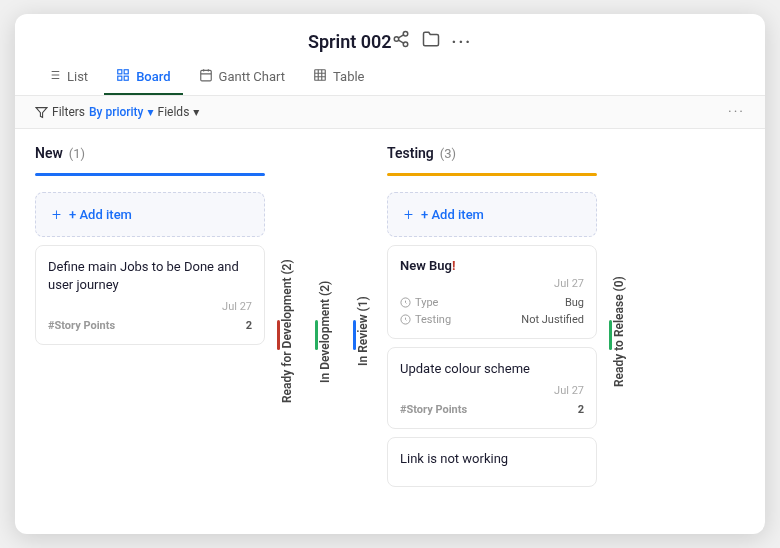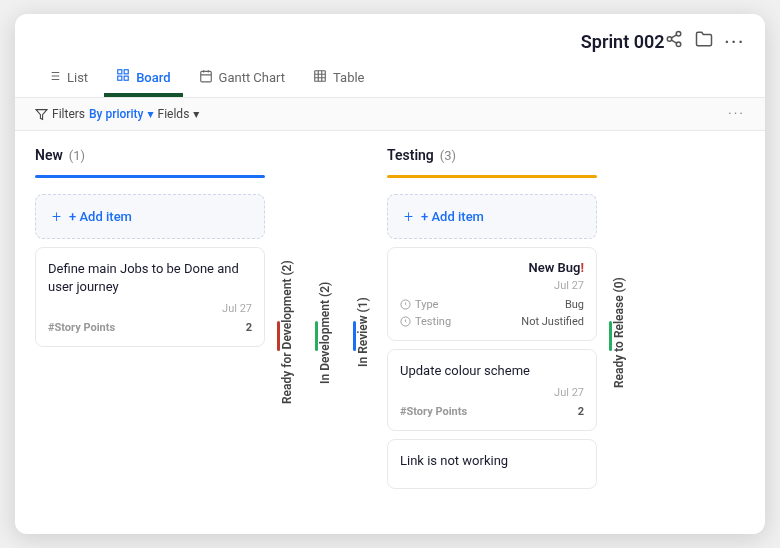--- a/index.html
+++ b/index.html
@@ -20,21 +20,21 @@
       border-radius: 12px;
       box-shadow: 0 4px 24px rgba(0,0,0,0.15);
       display: flex;
       flex-direction: column;
       overflow: hidden;
     }
     
     .header {
       display: flex;
       align-items: center;
-      justify-content: flex-end;
+      justify-content: center;
       padding: 16px 20px 8px 20px;
     }
     .header-title {
       font-size: 18px;
       font-weight: 600;
       color: #1a1a2e;
     }
     .header-actions {
       display: flex;
       align-items: center;
@@ -59,23 +59,22 @@
       gap: 6px;
       padding: 8px 12px;
       font-size: 13px;
       color: #666;
       cursor: pointer;
       border-bottom: 2px solid transparent;
       position: relative;
     }
     .nav-tab.active {
       color: #1a6ef7;
-      border-bottom: 4px solid #14532d;
+      border-bottom: 2px solid #14532d;
       font-weight: 500;
-      align-items: flex-end;
     }
     
     .filter-bar {
       display: flex;
       align-items: center;
       padding: 8px 20px;
       gap: 4px;
       border-bottom: 1px solid #e8e8e8;
       background: #fafafa;
     }
@@ -368,21 +367,21 @@
         <span class="column-title">Testing</span>
         <span class="column-count">(3)</span>
       </div>
       <div class="column-bar" style="background:#f0a500"></div>
       <div class="add-item-card">
         <span class="plus-icon">+</span>
         <span>+ Add item</span>
       </div>
 
       <div class="card">
-        <div style="display:flex; justify-content:flex-end; align-items:center; margin-bottom:4px;margin-left:7px;">
+        <div style="display:flex; justify-content:flex-start; align-items:center; margin-bottom:4px;">
           <span style="font-size:13px; font-weight:600; color:#1a1a2e;">New Bug</span>
           <span style="color:#c0392b; font-weight:700; font-size:13px;">!</span>
         </div>
         <div class="card-date">Jul 27</div>
         <div class="card-row">
           <span class="card-field-label">
             <svg width="11" height="11" viewBox="0 0 24 24" fill="none" stroke="#999" stroke-width="2">
                 <circle cx="12" cy="12" r="10"></circle>
                 <polyline points="12 8 12 12 14 14"></polyline>
               </svg>

